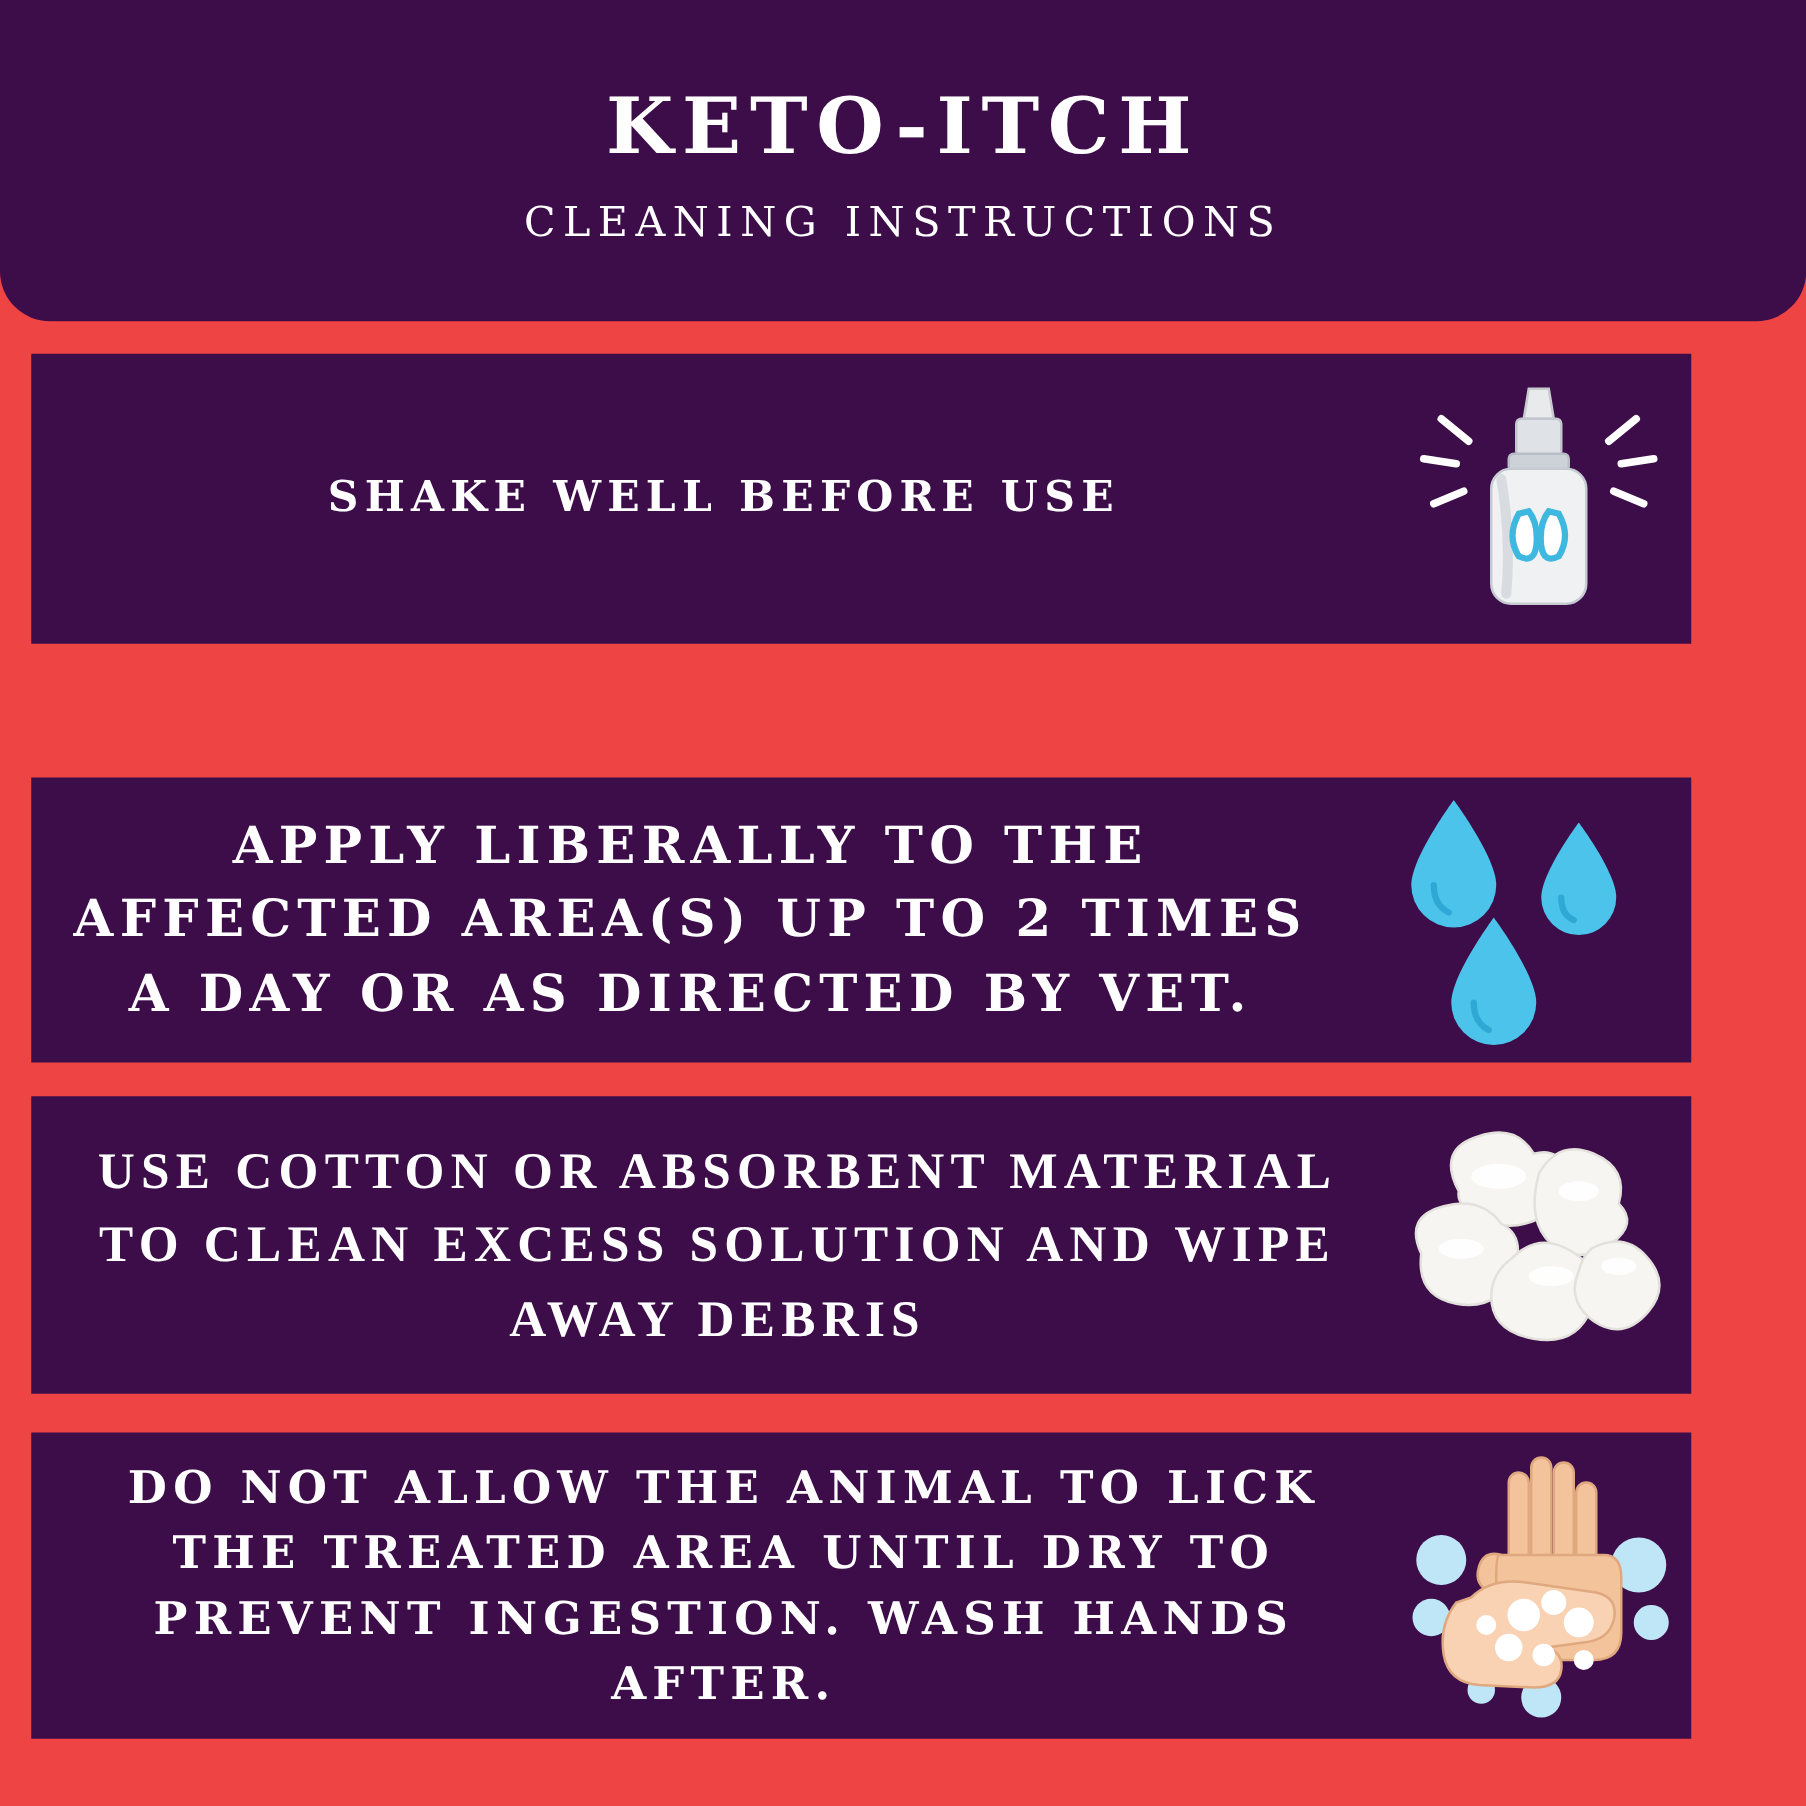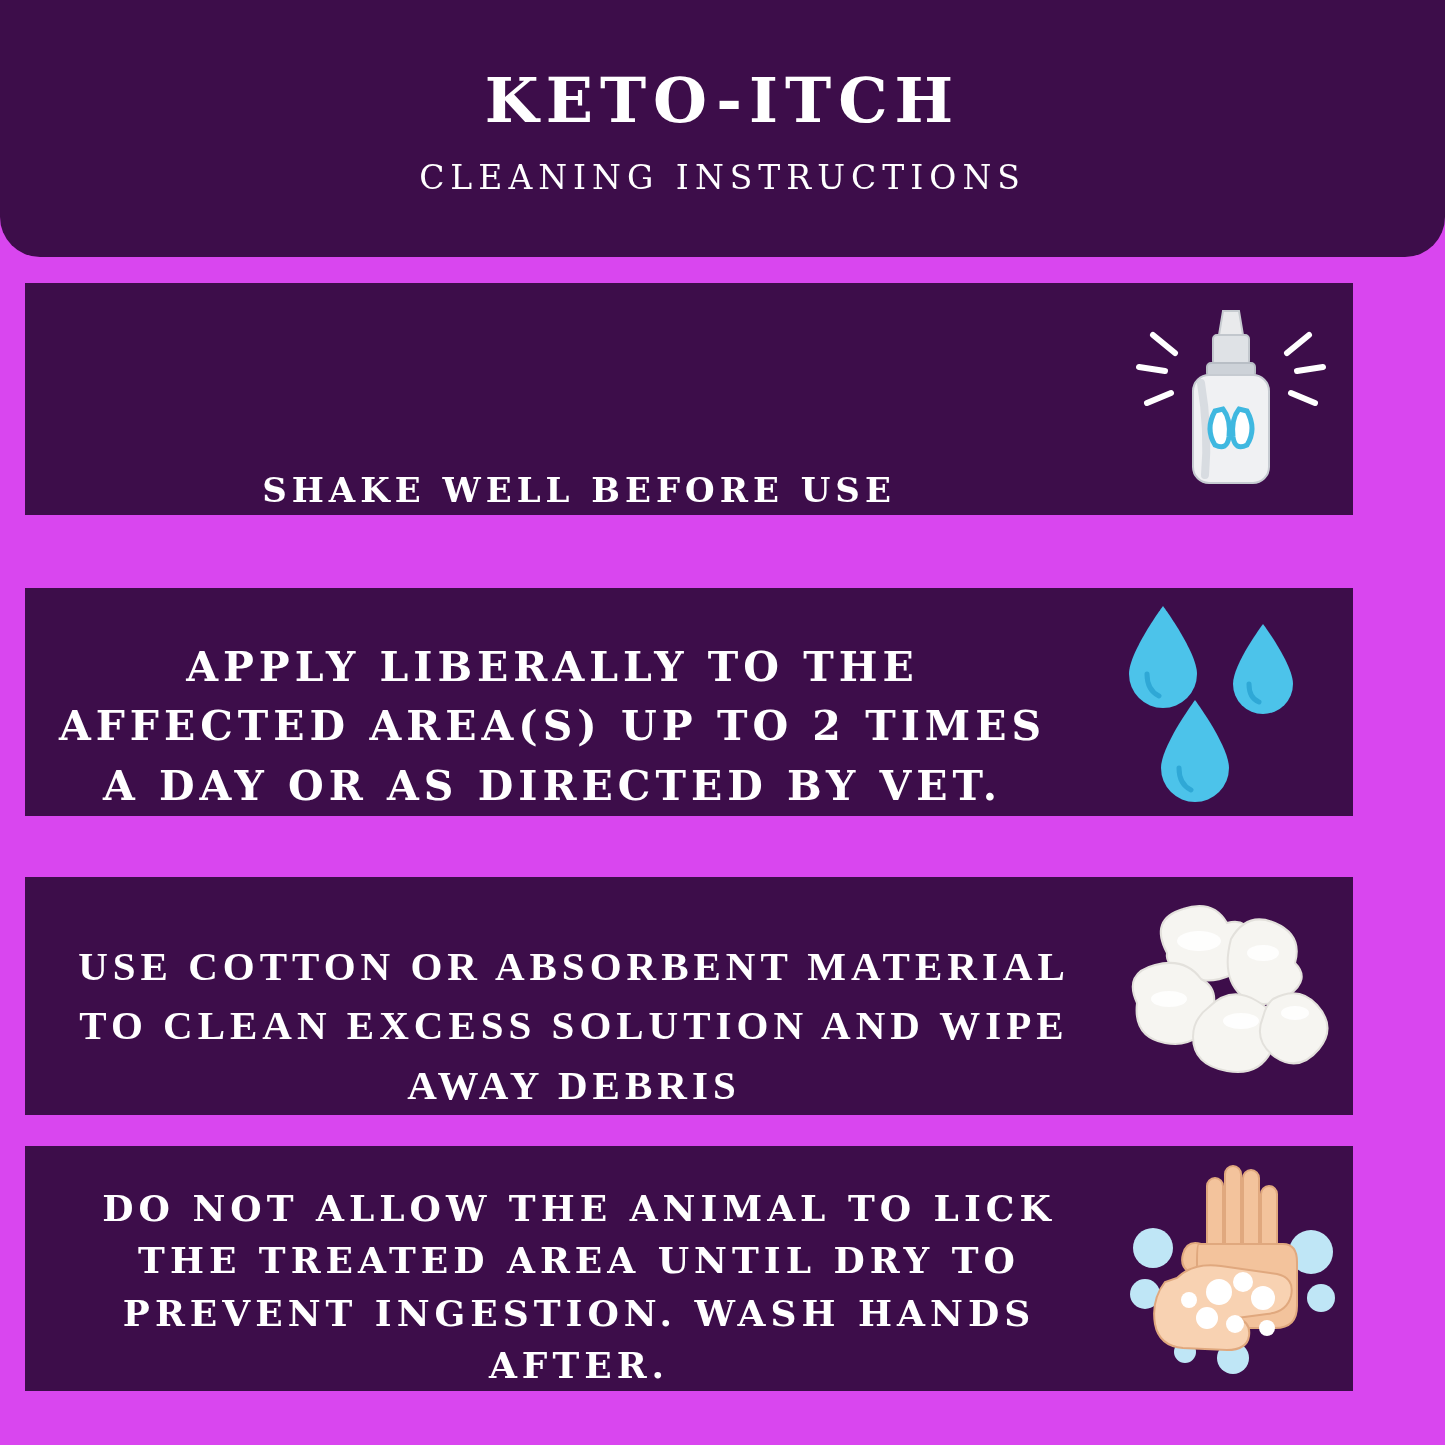--- a/index.html
+++ b/index.html
@@ -10,21 +10,21 @@
     width: 1445px;
     height: 1445px;
     background: #fdf8f1;
     font-family: "Liberation Serif", serif;
     overflow: hidden;
   }
   .page {
     position: relative;
     width: 1445px;
     height: 1445px;
-    background: #d946ef;
+    background: #ef4444;
     box-sizing: border-box;
   }
 
   
   .header {
     position: absolute;
     left: 0;
     top: -20px;
     width: 1445px;
     height: 277px;
@@ -58,21 +58,21 @@
     white-space: nowrap;
   }
 
   
   .band {
     position: absolute;
     left: 25px;
     width: 1328px;
     background: #3d0d4a;
     display: flex;
-    align-items: flex-end;
+    align-items: center;
     box-sizing: border-box;
   }
   .band-text {
     flex: 1;
     color: #ffffff;
     font-family: "DejaVu Serif", serif;
     font-weight: bold;
     letter-spacing: 5px;
     text-align: center;
     line-height: 1.45;
@@ -82,21 +82,21 @@
   .band-icon {
     width: 250px;
     height: 100%;
     position: relative;
     flex: 0 0 250px;
   }
 
   #band1 { top: 283px; height: 232px; }
   #band1 .band-text { font-size: 34px; padding-left: 40px; }
 
-  #band2 { top: 588px; height: 228px; gap: 43px; }
+  #band2 { top: 622px; height: 228px; gap: 43px; }
   #band2 .band-text { font-size: 41px; letter-spacing: 5px; padding-left: 30px; }
 
   #band3 { top: 877px; height: 238px; }
   #band3 .band-text { font-size: 41px; letter-spacing: 5px; padding-left: 30px; font-family: Liberation Serif, serif; }
 
   #band4 { top: 1146px; height: 245px; }
   #band4 .band-text { font-size: 36px; letter-spacing: 5px; padding-left: 40px; }
 
   
   .bottle-wrap { position: absolute; left: 28px; top: 22px; width: 200px; height: 190px; }

